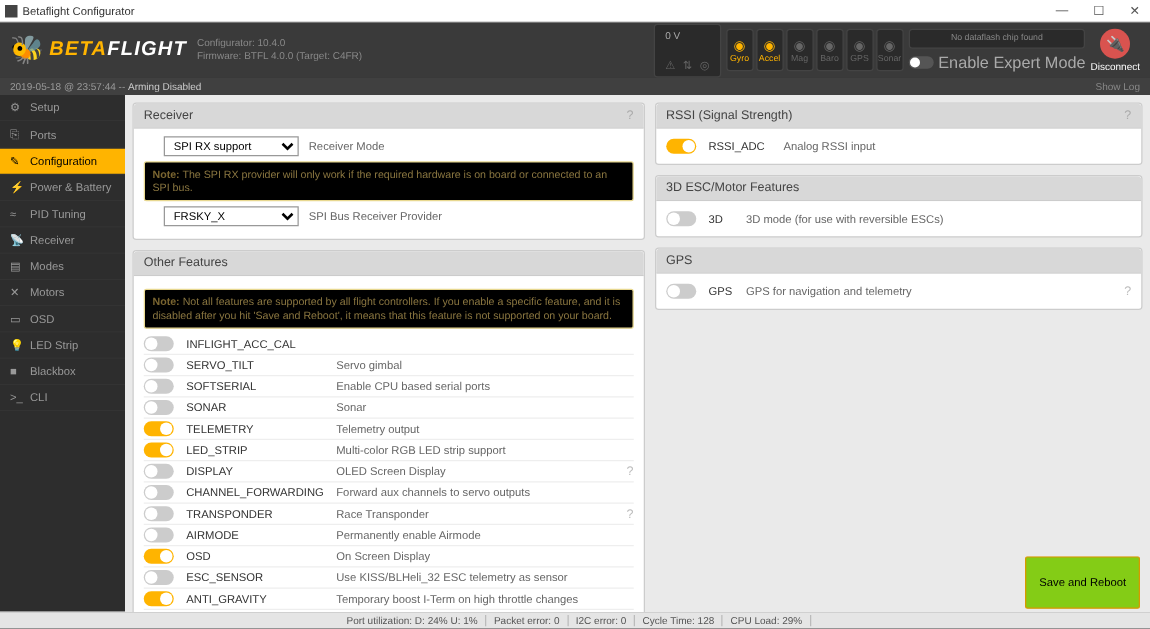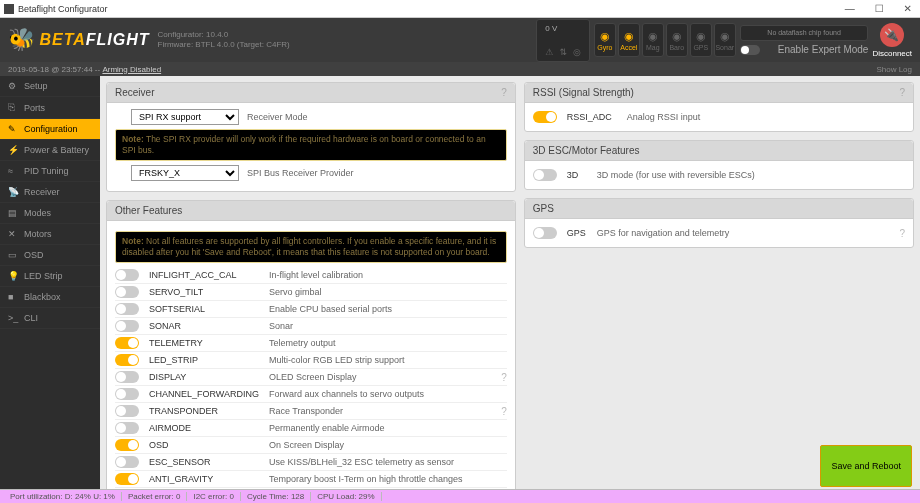--- a/index.html
+++ b/index.html
@@ -19,28 +19,28 @@
     .logo-flight { color: #fff; font-style: italic; }
     .header-info { margin-left: 8px; font-size: 8px; color: #888; line-height: 1.2; }
     .header-right { margin-left: auto; display: flex; align-items: center; gap: 4px; }
     .battery-box { background: #2a2a2a; border: 1px solid #444; padding: 4px 8px; border-radius: 3px; display: flex; flex-direction: column; align-items: flex-start; gap: 14px; font-size: 8px; }
     .battery-icons { display: flex; gap: 6px; color: #666; font-size: 9px; }
     .sensor-box { display: flex; gap: 2px; }
     .sensor { width: 22px; height: 34px; background: #2a2a2a; border: 1px solid #444; border-radius: 3px; display: flex; flex-direction: column; align-items: center; justify-content: center; color: #666; font-size: 7px; gap: 1px; }
     .sensor.active { color: #ffb400; }
     .sensor-icon { font-size: 11px; }
     .chip-box { background: #2a2a2a; border: 1px solid #444; padding: 3px 6px; border-radius: 3px; font-size: 7px; color: #888; text-align: center; line-height: 1.2; }
-    .expert-toggle { display: flex; align-items: center; gap: 18px; color: #aaa; font-size: 10px; }
+    .expert-toggle { display: flex; align-items: center; gap: 4px; color: #aaa; font-size: 13px; }
     .expert-switch { width: 20px; height: 10px; background: #555; border-radius: 5px; position: relative; }
     .expert-switch:after { content: ''; position: absolute; width: 8px; height: 8px; background: #fff; border-radius: 50%; top: 1px; left: 1px; }
     .disconnect-box { display: flex; flex-direction: column; align-items: center; gap: 2px; color: #fff; font-size: 8px; }
     .disconnect-icon { width: 24px; height: 24px; background: #d9534f; border-radius: 50%; display: flex; align-items: center; justify-content: center; color: #fff; font-size: 12px; }
     
     .statusbar { height: 14px; background: #404040; display: flex; align-items: center; padding: 0 8px; color: #999; font-size: 8px; }
-    .status-arming { color: #ccc; text-decoration: underline; }
+    .status-arming { color: #ccc; }
     .status-showlog { margin-left: auto; color: #888; cursor: pointer; }
     
     .main { display: flex; height: calc(503px - 18px - 44px - 14px - 14px); }
     
     .sidebar { width: 100px; background: #2d2d2d; overflow-y: auto; }
     .nav-item { padding: 5px 8px; color: #999; font-size: 9px; display: flex; align-items: center; gap: 6px; cursor: pointer; border-bottom: 1px solid #333; }
     .nav-item.active { background: #ffb400; color: #000; }
     .nav-item-icon { width: 10px; font-size: 9px; }
     
     .content { flex: 1; background: #eaeaea; overflow-y: auto; padding: 6px; display: flex; gap: 8px; }
@@ -64,21 +64,21 @@
     .toggle { width: 24px; height: 12px; border-radius: 6px; position: relative; margin-right: 10px; flex-shrink: 0; cursor: pointer; }
     .toggle.off { background: #ccc; }
     .toggle.on { background: #ffb400; }
     .toggle:after { content: ''; position: absolute; width: 10px; height: 10px; background: #fff; border-radius: 50%; top: 1px; }
     .toggle.off:after { left: 1px; }
     .toggle.on:after { right: 1px; }
     .feature-name { width: 120px; font-size: 9px; color: #333; }
     .feature-desc { flex: 1; font-size: 9px; color: #666; }
     .feature-help { color: #bbb; font-size: 10px; cursor: pointer; margin-left: 4px; }
     
-    .footer { height: 14px; background: #f0abfc; display: flex; align-items: center; padding: 0 4px; font-size: 8px; color: #555; border-top: 1px solid #bbb; }
+    .footer { height: 14px; background: #e5e5e5; display: flex; align-items: center; padding: 0 4px; font-size: 8px; color: #555; border-top: 1px solid #bbb; justify-content: center; }
     .footer-item { padding: 0 6px; border-right: 1px solid #bbb; }
     .footer-right { margin-left: auto; }
     .save-btn { position: fixed; bottom: 16px; right: 8px; background: #84cc16; color: #000; border: 1px solid #d89800; padding: 15px 10px; font-size: 9px; cursor: pointer; border-radius: 2px; }
   </style>
 </head>
 <body>
 
 <div class="titlebar">
   <div class="titlebar-icon"></div>
   <div class="titlebar-title">Betaflight Configurator</div>
@@ -235,21 +235,20 @@
           <span>Other Features</span>
         </div>
         <div class="panel-body">
           <div class="note-box">
             <b>Note:</b> <span>Not all features are supported by all flight controllers. If you enable a specific feature, and it is disabled after you hit 'Save and Reboot', it means that this feature is not supported on your board.</span>
           </div>
           <div id="features-list">
               <div class="feature-row">
                 <div class="toggle off"></div>
                 <span class="feature-name">INFLIGHT_ACC_CAL</span>
-                <span class="feature-desc">In-flight level calibration</span>
               </div>
               <div class="feature-row">
                 <div class="toggle off"></div>
                 <span class="feature-name">SERVO_TILT</span>
                 <span class="feature-desc">Servo gimbal</span>
               </div>
               <div class="feature-row">
                 <div class="toggle off"></div>
                 <span class="feature-name">SOFTSERIAL</span>
                 <span class="feature-desc">Enable CPU based serial ports</span>

